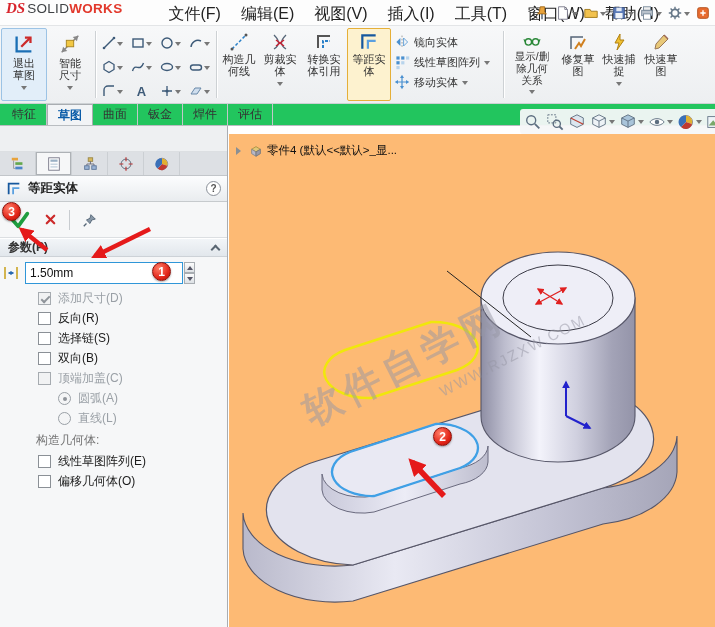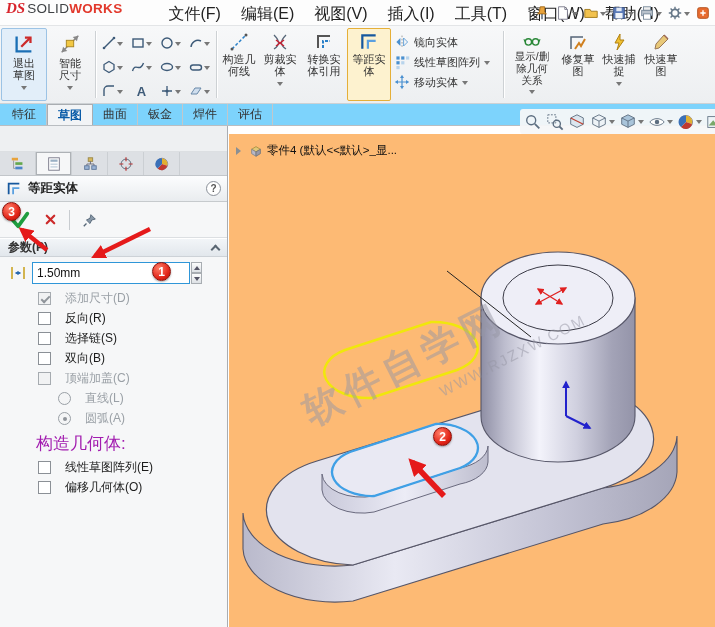--- a/index.html
+++ b/index.html
@@ -25,56 +25,56 @@
 .rb-big svg{margin-bottom:1px}
 .rb-exit{background:#e2eef9;border-color:#9cc3e5}
 .rb-offset{background:#fdf2cf;border-color:#e5af38}
 .rb-grid{display:grid;grid-template-columns:repeat(4,29px);grid-auto-rows:24px;align-content:start;padding-top:3px;flex:none}
 .rb-cell{display:flex;align-items:center;justify-content:center;gap:1px}
 .rb-stack{display:flex;flex-direction:column;justify-content:flex-start;gap:4px;padding:6px 3px;width:110px;flex:none}
 .rb-row{display:flex;align-items:center;gap:4px;font-size:11px;white-space:nowrap;color:#333}
 .rb-sm{font-size:10.5px}
 
 
-.tabstrip{position:absolute;left:0;top:104px;width:715px;height:22px;background:#7dd3fc;border-bottom:1px solid #b9bdc1;display:flex;align-items:stretch;padding-left:2px}
+.tabstrip{position:absolute;left:0;top:104px;width:715px;height:22px;background:#22c55e;border-bottom:1px solid #b9bdc1;display:flex;align-items:stretch;padding-left:2px}
 .tab{padding:0 10px;font-size:12px;color:#333;border-right:1px solid #c3c7ca;display:flex;align-items:center}
 .tab.active{background:#f2f4f6;border:1px solid #a9adb1;border-bottom:none;color:#0b5ca8;font-weight:bold}
 
 
 .headsup{position:absolute;left:520px;top:109px;height:25px;display:flex;align-items:center;gap:4px;background:rgba(246,247,248,.95);padding:0 4px;border-radius:3px;z-index:12}
 .hu-btn{display:flex;align-items:center;gap:1px}
 
 
 .panel{position:absolute;left:0;top:126px;width:228px;height:501px;background:#f6f7f8;border-right:1px solid #a9adb2}
 .panel-gap{height:26px;background:#eef0f2;border-bottom:1px solid #dcdfe2}
 .ptabs{height:24px;background:#dde0e4;display:flex;border-bottom:1px solid #c2c6ca}
 .ptab{width:36px;display:flex;align-items:center;justify-content:center;border-right:1px solid #cbcfd3}
 .ptab.active{background:#f6f7f8;box-shadow:inset 0 0 0 1px #aeb2b6}
 .ptitle{height:26px;display:flex;align-items:center;padding:0 6px;background:linear-gradient(#fcfdfe,#e9ecef);border-bottom:1px solid #c6cacd;font-weight:bold;font-size:12.5px;gap:6px}
 .phelp{margin-left:auto;width:15px;height:15px;border:1px solid #8a9099;border-radius:50%;display:flex;align-items:center;justify-content:center;font-size:10px;color:#555;background:#fff}
 .pok{height:36px;display:flex;align-items:center;gap:12px;padding:0 8px;border-bottom:1px solid #dcdfe2}
 .pdiv{width:1px;height:20px;background:#c8ccd0}
 .phdr{height:19px;display:flex;align-items:center;padding:0 8px;background:linear-gradient(#f2f5f8,#e2e7ec);border-top:1px solid #fff;border-bottom:1px solid #cdd2d7;font-weight:bold;font-size:12px;color:#333}
 .chev{margin-left:auto;width:7px;height:7px;border-top:2px solid #5a6672;border-right:2px solid #5a6672;transform:rotate(-45deg);margin-top:4px}
-.prow{display:flex;align-items:center;padding:5px 9px 4px}
+.prow{display:flex;align-items:center;padding:5px 2px 4px}
 .dist-input{width:158px;height:22px;border:1.5px solid #2f96d8;background:#fff;font-size:12px;padding:0 4px;font-family:inherit;color:#111;margin-left:5px}
 .spin{width:11px;height:22px;display:flex;flex-direction:column;margin-left:1px}
 .spin b{flex:1;border:1px solid #a8adb2;background:linear-gradient(#fdfdfd,#dde1e5);display:flex;align-items:center;justify-content:center}
 .spin i{width:0;height:0;border:3px solid transparent;display:block}
 .spin .up i{border-bottom:4px solid #556;margin-top:-3px}
 .spin .dn i{border-top:4px solid #556;margin-bottom:-3px}
-.chk-row{display:flex;align-items:center;gap:14px;padding:2px 0 1px 38px;font-size:12px;color:#1c1c1c}
+.chk-row{display:flex;align-items:center;gap:7px;padding:2px 0 1px 38px;font-size:12px;color:#1c1c1c}
 .chk-row.indent{padding-left:58px}
 .chk-row.disabled{color:#9aa0a6}
 .box{width:13px;height:13px;border:1px solid #8b9096;background:#fff;position:relative;flex:none}
 .box.gray{background:#f1f2f3;border-color:#a6abb0}
 .box.checked::after{content:"";position:absolute;left:2px;top:3px;width:7px;height:3px;border-left:2px solid #8f949a;border-bottom:2px solid #8f949a;transform:rotate(-45deg)}
 .radio{width:13px;height:13px;border:1px solid #9aa0a6;border-radius:50%;background:#f4f5f6;position:relative;flex:none}
 .radio.sel::after{content:"";position:absolute;left:3.5px;top:3.5px;width:4px;height:4px;border-radius:50%;background:#8f949a}
-.lbl-row{padding:4px 0 2px 36px;font-size:17px;color:#a21caf}
+.lbl-row{padding:4px 0 2px 36px;font-size:12px;color:#737373}
 
 
 .viewport{position:absolute;left:229px;top:134px;width:486px;height:534px;background:#fdba74;overflow:hidden}
 .flyout{position:absolute;left:7px;top:9px;display:flex;align-items:center;gap:4px;font-size:11.5px;color:#111;z-index:5}
 .tri{width:0;height:0;border:4px solid transparent;border-left:5px solid #8a8f94;flex:none}
 .model-svg{position:absolute;left:0;top:0}
 .ann-svg{position:absolute;left:0;top:0;width:715px;height:627px;pointer-events:none;z-index:60}
 .badge{position:absolute;width:19px;height:19px;border-radius:50%;background:radial-gradient(circle at 35% 30%,#ff7e68,#e22418 62%,#ad0f06);border:1px solid #8c0f08;color:#fff;font-weight:bold;font-size:12px;display:flex;align-items:center;justify-content:center;z-index:61;box-shadow:0 1px 2px rgba(0,0,0,.35)}
 .ic{display:flex;align-items:center;justify-content:center;flex:none}
 </style>
@@ -620,26 +620,26 @@
       </div>
     <div class="chk-row">
         <span class="box"></span>
         <span>双向(B)</span>
       </div>
     <div class="chk-row disabled">
         <span class="box gray"></span>
         <span>顶端加盖(C)</span>
       </div>
     <div class="chk-row indent disabled">
+        <span class="radio sel"></span>
+        <span>圆弧(A)</span>
+      </div>
+    <div class="chk-row indent disabled">
         <span class="radio"></span>
         <span>直线(L)</span>
-      </div>
-    <div class="chk-row indent disabled">
-        <span class="radio sel"></span>
-        <span>圆弧(A)</span>
       </div>
     <div class="lbl-row">构造几何体:</div>
     <div class="chk-row">
         <span class="box"></span>
         <span>线性草图阵列(E)</span>
       </div>
     <div class="chk-row">
         <span class="box"></span>
         <span>偏移几何体(O)</span>
       </div>

